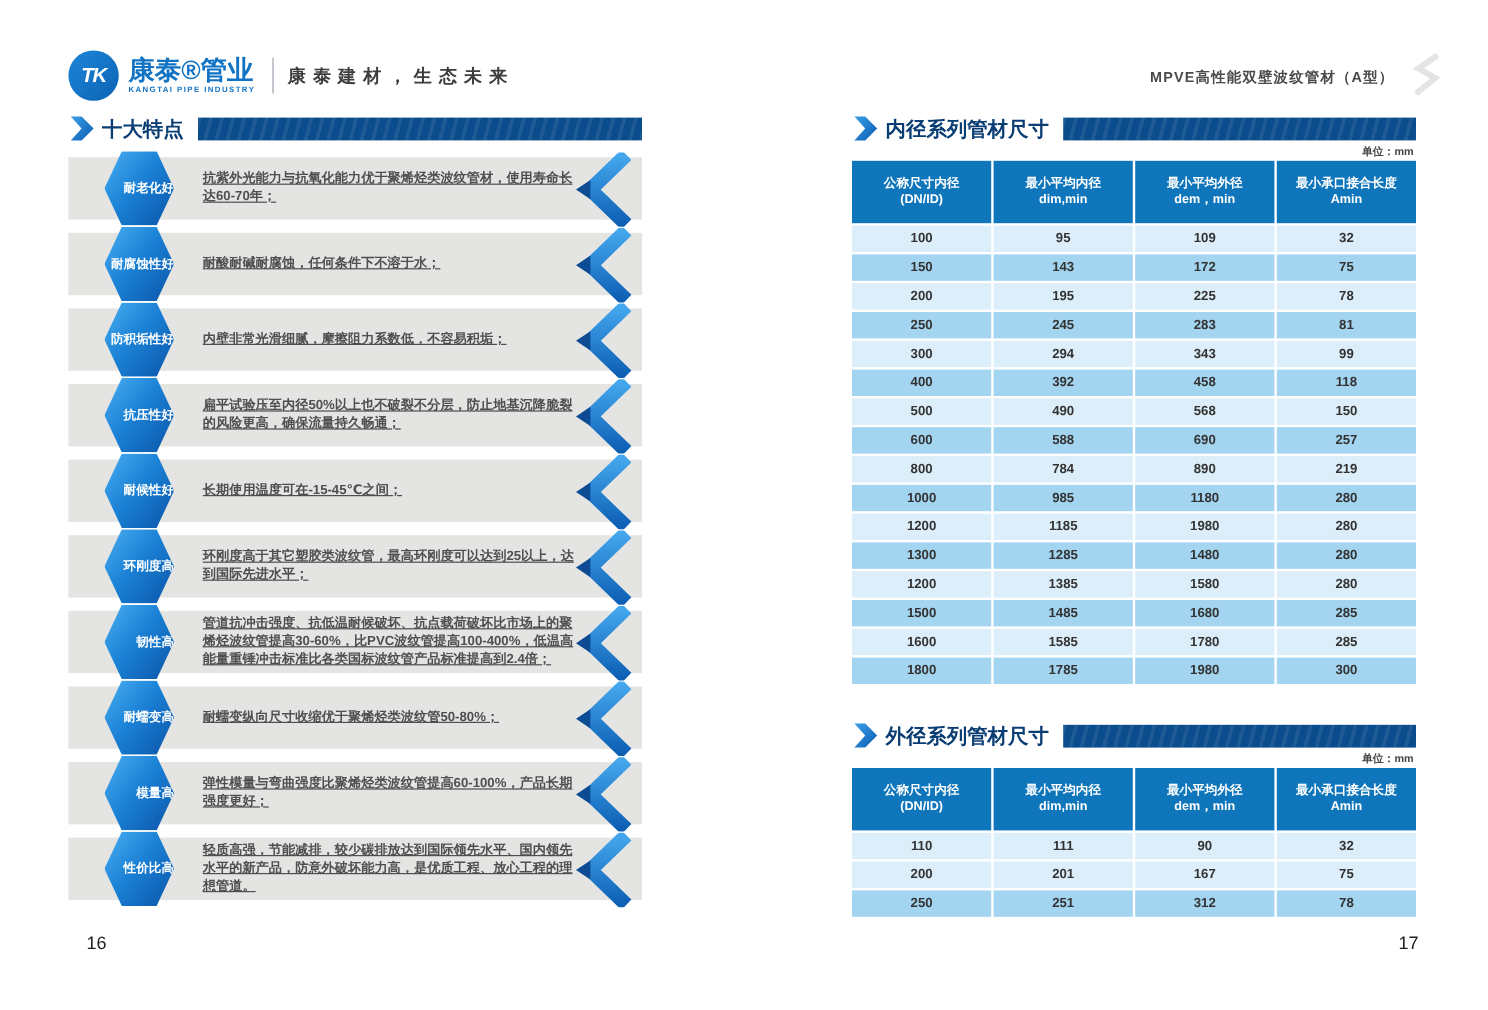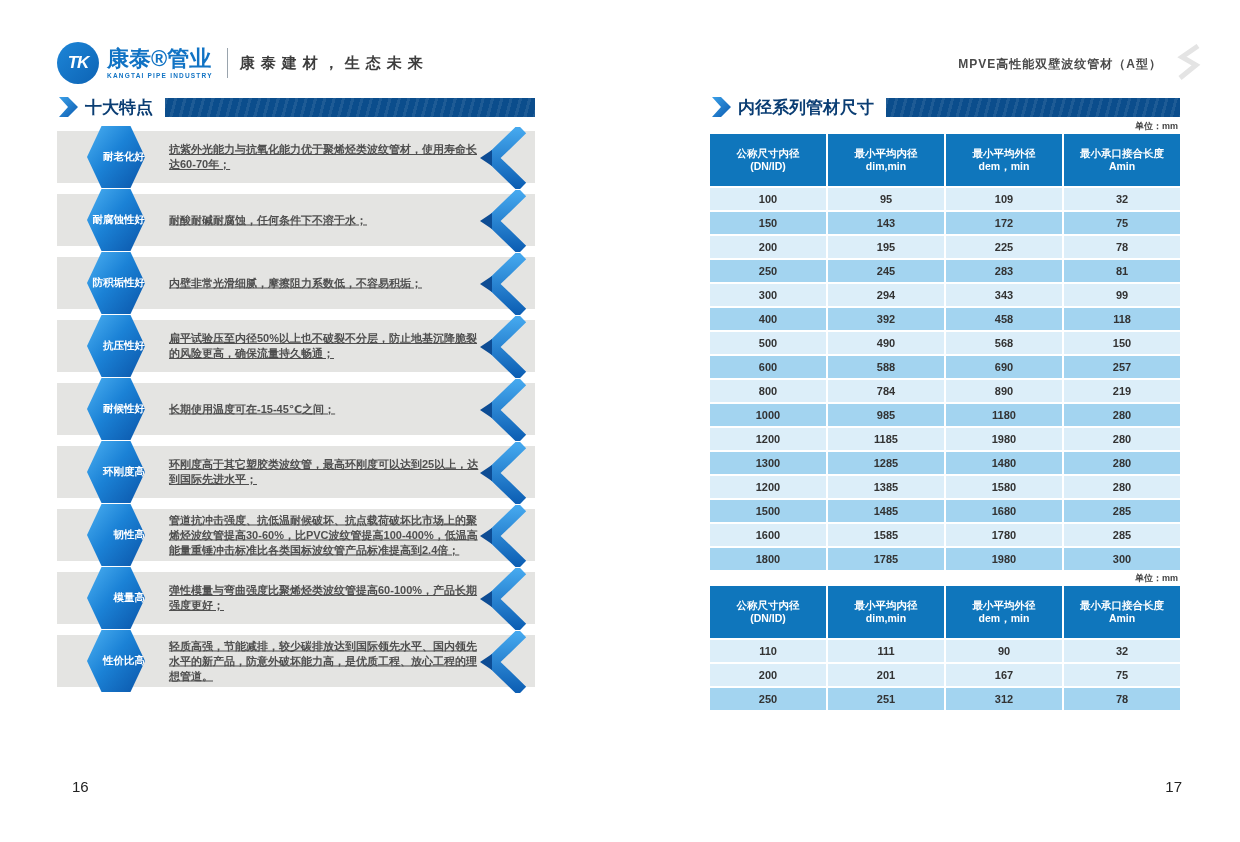--- a/index.html
+++ b/index.html
@@ -228,20 +228,36 @@
               <linearGradient id="cg" x1="0" y1="0" x2="0" y2="1">
               <stop offset="0" stop-color="#45a8ee"></stop>
                 <stop offset="1" stop-color="#0d5fb4"></stop>
             </linearGradient>
             </defs>
             <path d="M46 2 L16 31 L46 60" fill="none" stroke="url(#cg)" stroke-width="12"></path>
             <polygon points="4,31 16,23 16,39" fill="#0d4c94"></polygon>
           </svg>
         </div>
 
+        <div class="feature-row alt">
+          <div class="hex">
+            <span>耐蠕变高</span>
+          </div>
+          <div class="feature-desc">耐蠕变纵向尺寸收缩优于聚烯烃类波纹管50-80%；</div>
+          <svg class="chev" width="54" height="62" viewBox="0 0 54 62">
+            <defs>
+              <linearGradient id="cg" x1="0" y1="0" x2="0" y2="1">
+              <stop offset="0" stop-color="#45a8ee"></stop>
+                <stop offset="1" stop-color="#0d5fb4"></stop>
+            </linearGradient>
+            </defs>
+            <path d="M46 2 L16 31 L46 60" fill="none" stroke="url(#cg)" stroke-width="12"></path>
+            <polygon points="4,31 16,23 16,39" fill="#0d4c94"></polygon>
+          </svg>
+        </div>
 
         <div class="feature-row">
           <div class="hex">
             <span>模量高</span>
           </div>
           <div class="feature-desc">弹性模量与弯曲强度比聚烯烃类波纹管提高60-100%，产品长期强度更好；</div>
           <svg class="chev" width="54" height="62" viewBox="0 0 54 62">
             <defs>
               <linearGradient id="cg" x1="0" y1="0" x2="0" y2="1">
               <stop offset="0" stop-color="#45a8ee"></stop>
@@ -415,20 +431,27 @@
 
           <div class="tr alt">
             <div class="td">1800</div>
             <div class="td">1785</div>
             <div class="td">1980</div>
             <div class="td">300</div>
           </div>
         </div>
     </div>
 
+    <div class="sec-title outer-sec">
+      <svg width="22" height="24" viewBox="0 0 22 24">
+        <polygon points="2,2 11,2 21,12 11,22 2,22 11,12" fill="url(#ag)"></polygon>
+      </svg>
+      <span class="sec-text">外径系列管材尺寸</span>
+      <div class="sec-bar"></div>
+    </div>
     <div class="unit-label">单位：mm</div>
 
     <div>
       <div class="thead">
 
           <div class="th">
             <div>公称尺寸内径</div>
             <div>(DN/ID)</div>
           </div>
 

